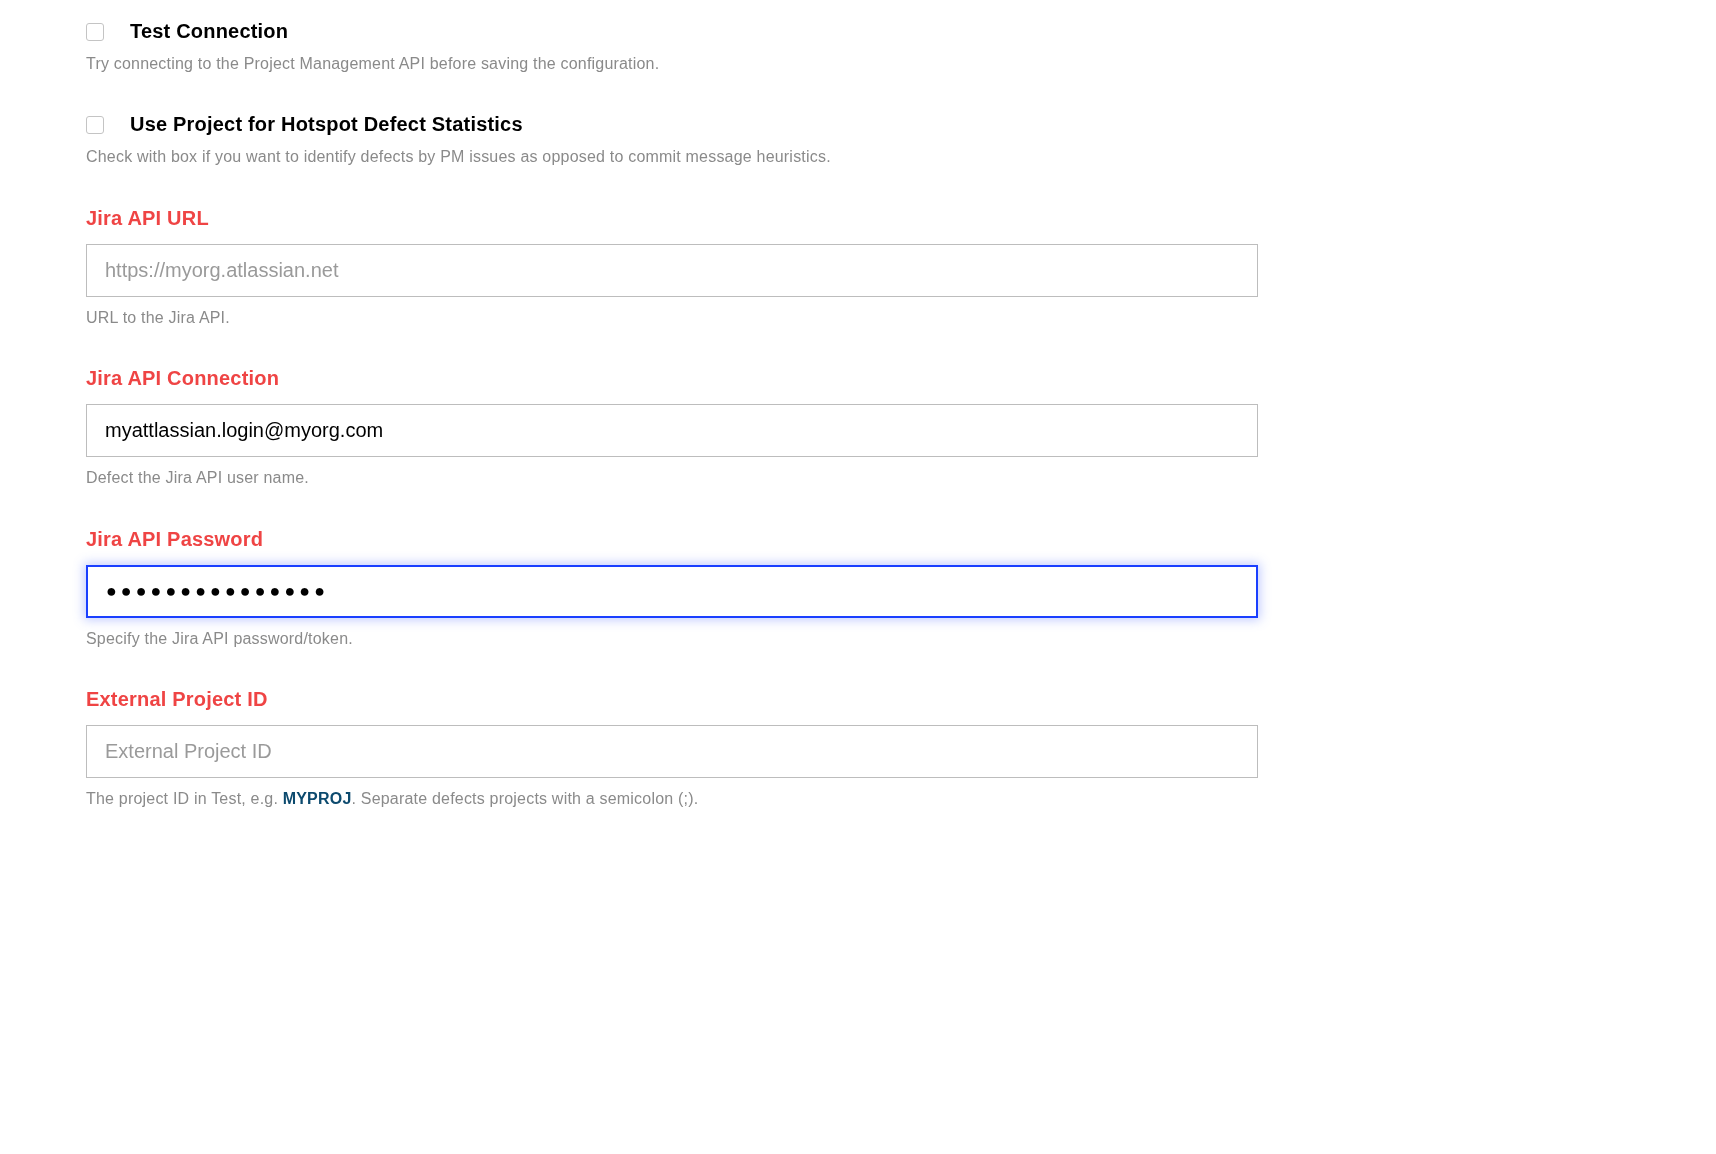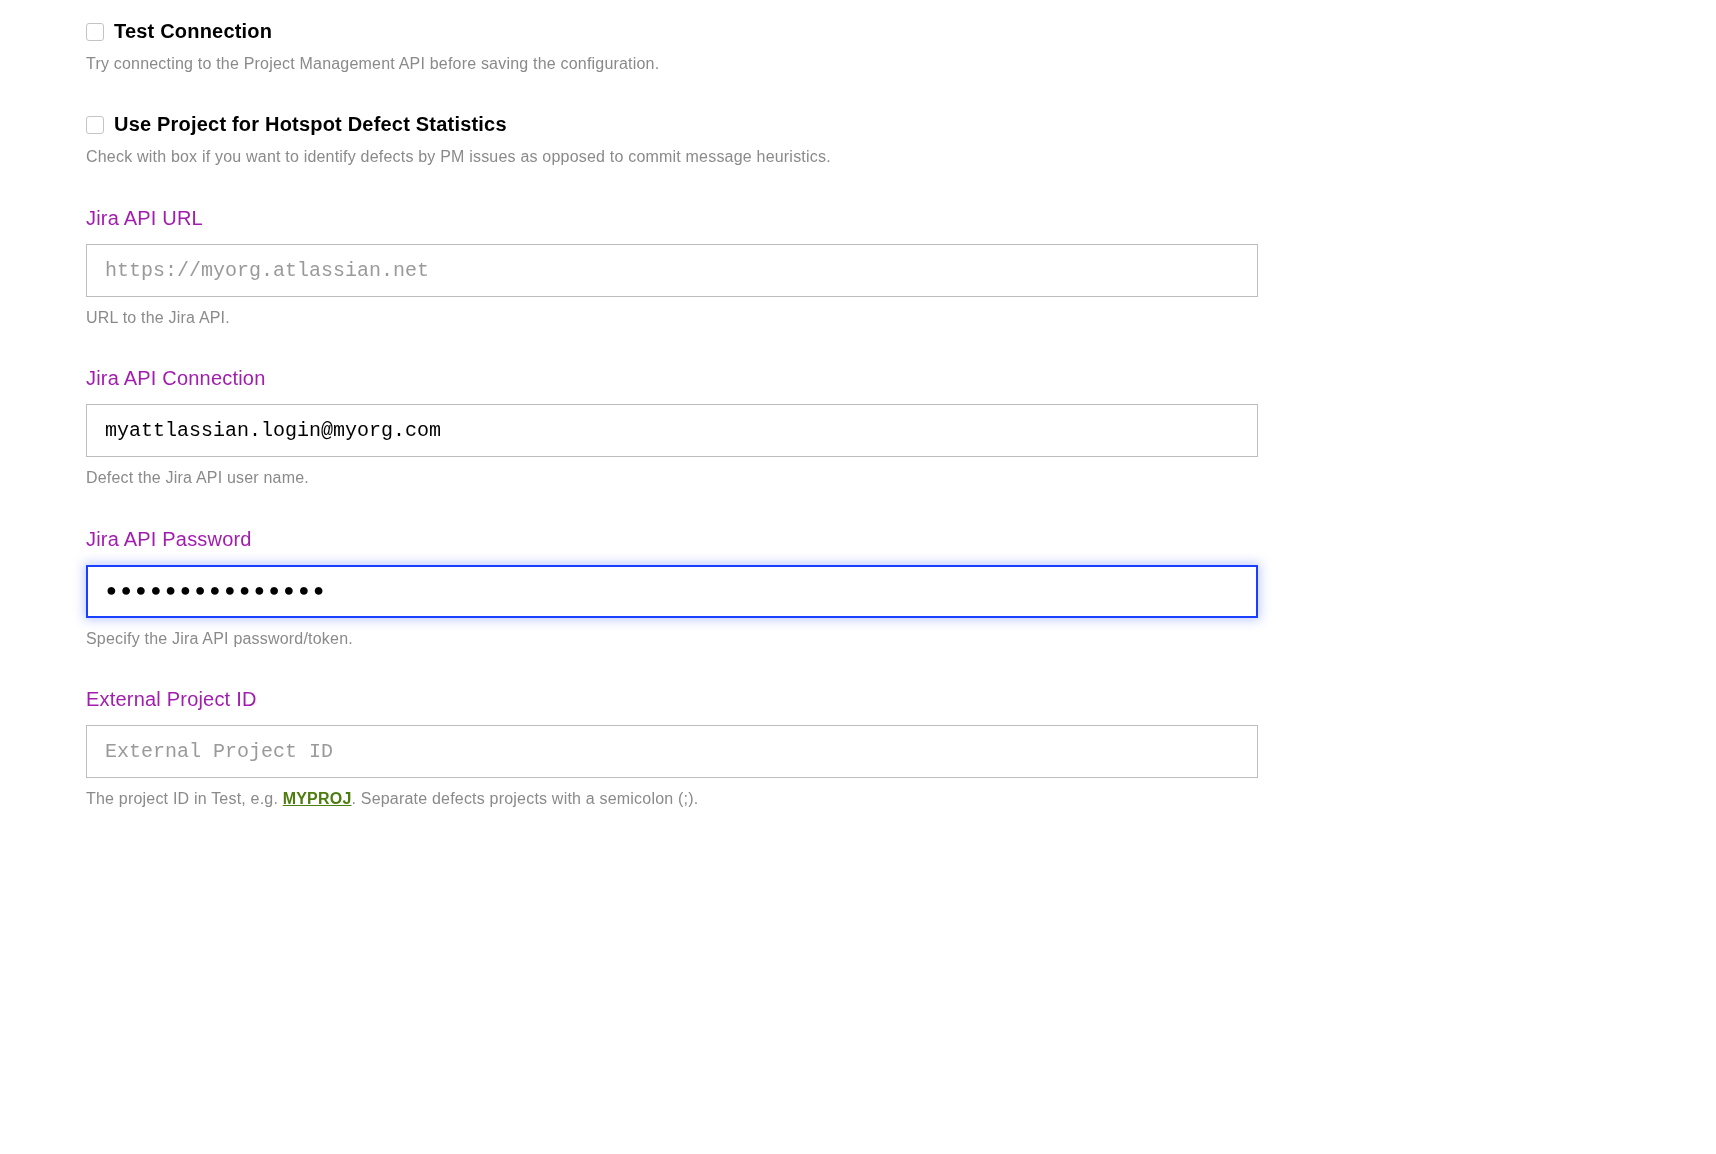--- a/index.html
+++ b/index.html
@@ -12,68 +12,67 @@
       background: #ffffff;
       padding: 20px 86px;
       color: #000000;
     }
     .form-group {
       margin-bottom: 38px;
     }
     .checkbox-row {
       display: flex;
       align-items: center;
-      gap: 10px;
+      gap: 26px;
     }
     .checkbox {
       width: 18px;
       height: 18px;
       border: 1.5px solid #c4c4c4;
       border-radius: 3px;
       background: #ffffff;
       cursor: pointer;
       flex-shrink: 0;
       appearance: none;
       -webkit-appearance: none;
     }
     .checkbox-label {
       font-weight: 700;
       font-size: 20px;
       color: #000000;
       letter-spacing: 0.2px;
     }
     .field-label {
-      font-weight: 400;
+      font-weight: 700;
       font-size: 20px;
-      color: #a21caf;
+      color: #ef4444;
       margin-bottom: 14px;
       display: block;
       letter-spacing: 0.2px;
     }
     .help-text {
       font-size: 16px;
       color: #8a8a8a;
       margin-top: 10px;
       line-height: 1.4;
       letter-spacing: 0.2px;
     }
     .help-text-bold {
       font-weight: 700;
-      color: #4d7c0f;
-      text-decoration: underline;
+      color: #0c4a6e;
     }
     .text-input {
       width: 100%;
       max-width: 1172px;
       height: 53px;
       border: 1px solid #bdbdbd;
       padding: 0 18px;
       font-size: 20px;
       color: #000000;
-      font-family: Liberation Mono, monospace;
+      font-family: Liberation Sans, sans-serif;
       outline: none;
       background: #ffffff;
     }
     .text-input::placeholder {
       color: #9a9a9a;
     }
     .text-input.focused {
       border: 2px solid #1a3fff;
       box-shadow: 0 0 10px 2px rgba(80, 110, 255, 0.35);
     }

